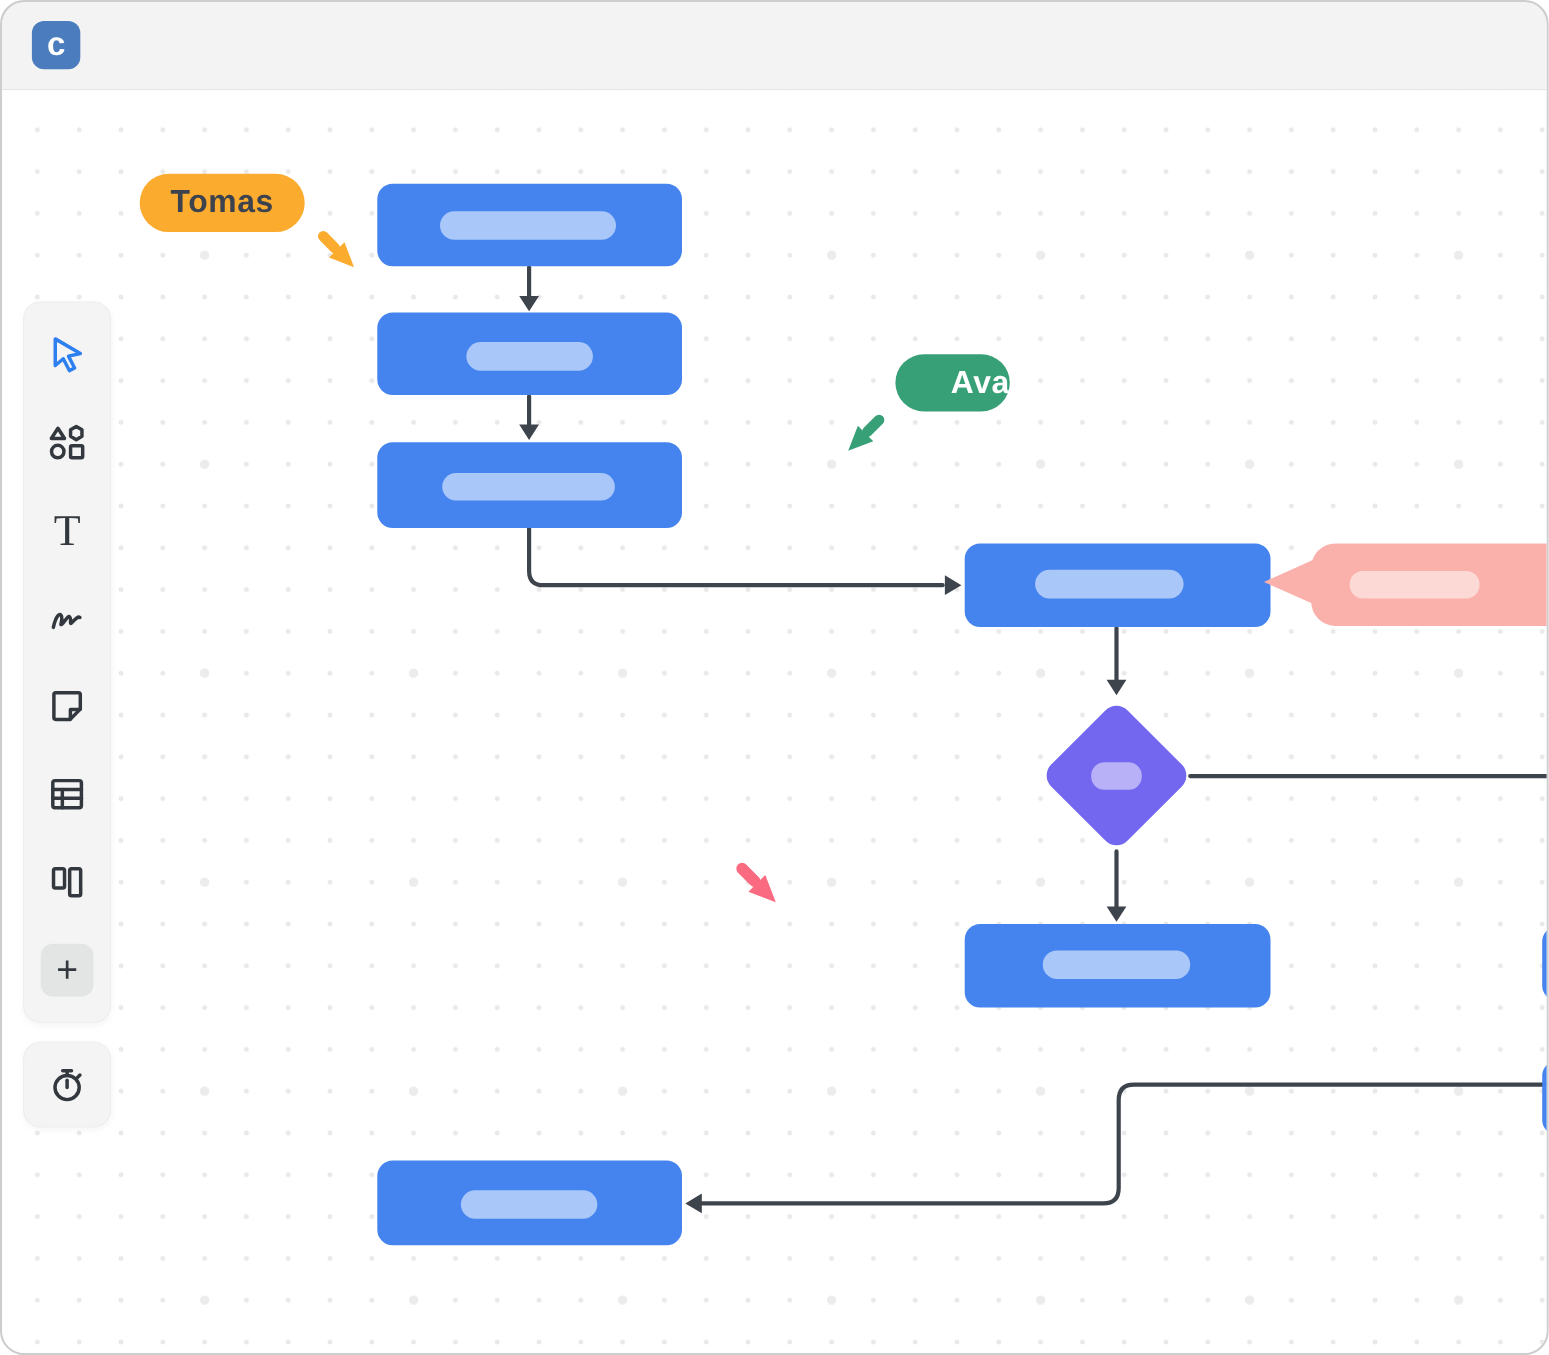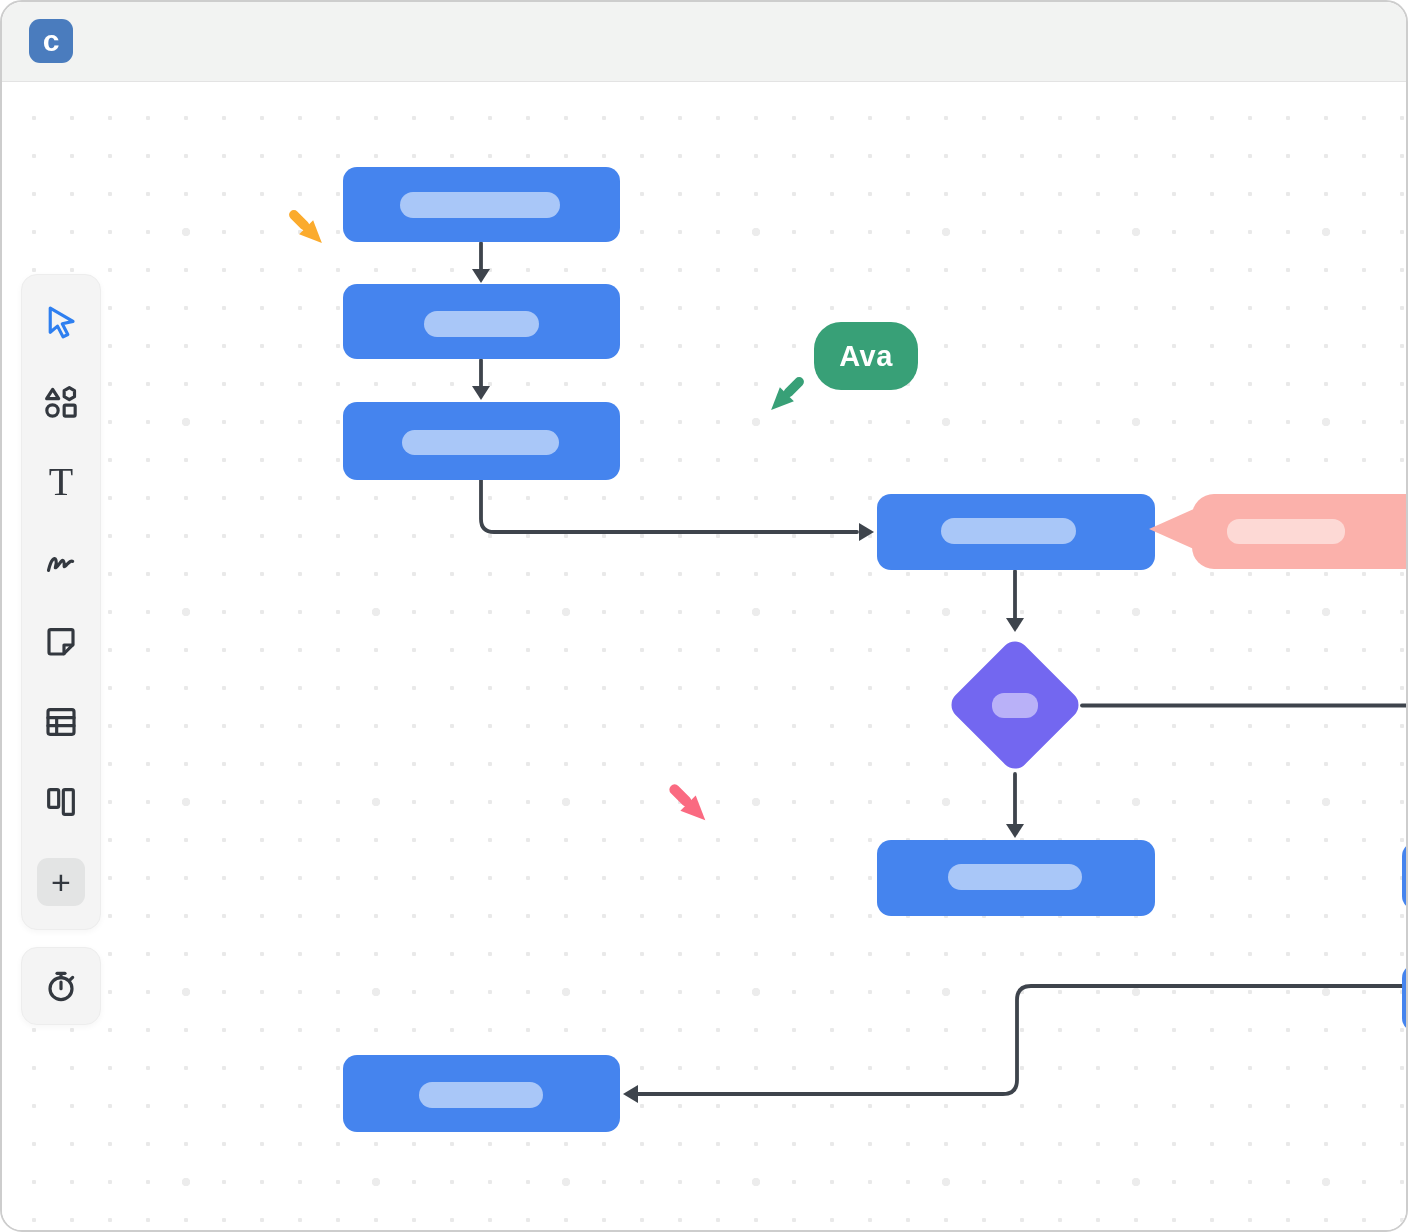--- a/index.html
+++ b/index.html
@@ -123,26 +123,29 @@
   <div class="node" style="left:1400px;top:840px;width:40px;height:68px;"></div>
   <div class="node" style="left:1400px;top:962px;width:40px;height:68px;"></div>
 
   <svg class="callout-tail" width="52" height="55">
     <polygon points="3,27 50,6 50,48" fill="#fbb1ab"></polygon>
   </svg>
   <div class="callout">
     <div class="ph"></div>
   </div>
 
+  <div class="name-pill" style="left:125px;top:156px;width:150px;height:53px;background:#fbab2d;color:#3d434e;">
+    <span>Tomas</span>
+  </div>
   <svg class="cursor" style="left:284px;top:205px;" width="42" height="42" viewBox="0 0 48 48">
     <line x1="9" y1="9" x2="21" y2="21" stroke="#fbab2d" stroke-width="11" stroke-linecap="round"></line>
     <polygon points="15,31 31,15 41,41" fill="#fbab2d"></polygon>
   </svg>
 
-  <div class="name-pill" style="left:812px;top:320px;width:104px;height:68px;background:#38a077;color:#ffffff;">
+  <div class="name-pill" style="left:812px;top:320px;width:104px;height:52px;background:#38a077;color:#ffffff;justify-content:flex-end;">
     <span>Ava</span>
   </div>
   <svg class="cursor" style="left:763px;top:372px;" width="42" height="42" viewBox="0 0 48 48">
     <line x1="39" y1="9" x2="27" y2="21" stroke="#38a077" stroke-width="11" stroke-linecap="round"></line>
     <polygon points="33,31 17,15 7,41" fill="#38a077"></polygon>
   </svg>
 
   <svg class="cursor" style="left:664px;top:779px;" width="46" height="46" viewBox="0 0 48 48">
     <line x1="9" y1="9" x2="21" y2="21" stroke="#fa6a81" stroke-width="11" stroke-linecap="round"></line>
     <polygon points="15,31 31,15 41,41" fill="#fa6a81"></polygon>

